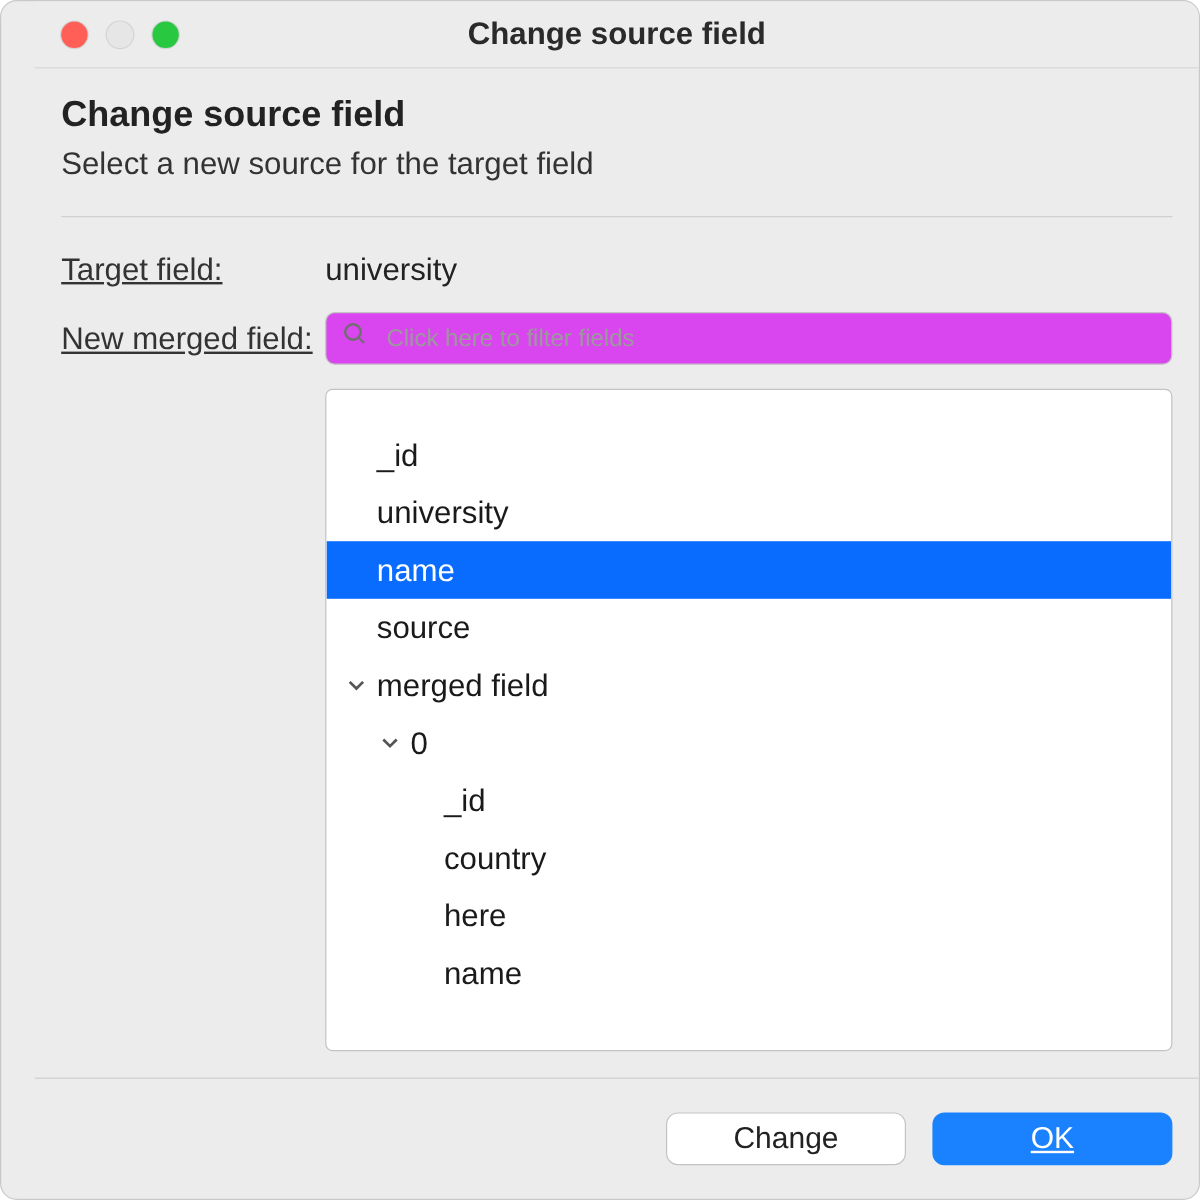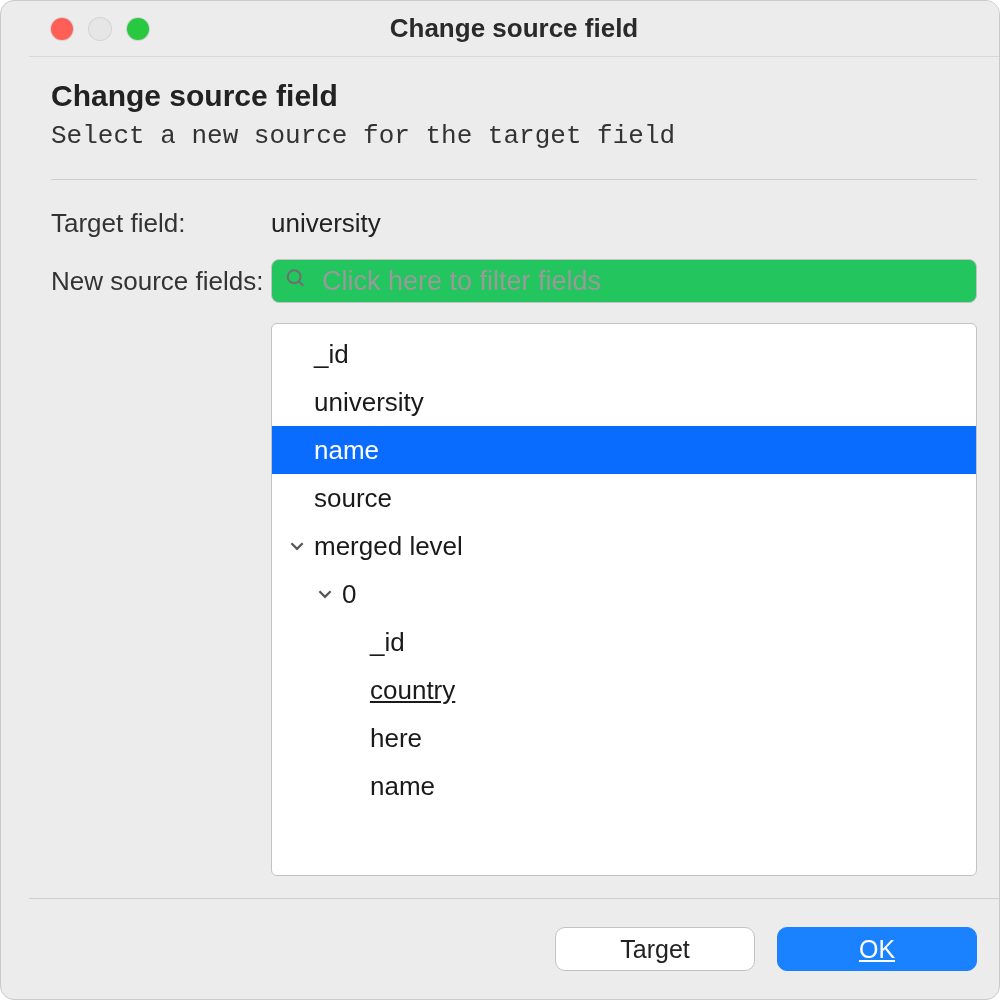--- a/index.html
+++ b/index.html
@@ -46,38 +46,38 @@
     color:#2a2a2a;
   }
   
   .content {
     flex:1;
     padding:22px 22px 0 22px;
     display:flex; flex-direction:column;
   }
   .header-block { margin-bottom:10px; }
   .header-title { font-size:30px; font-weight:700; margin:0 0 8px 0; }
-  .header-sub   { font-size:26px; color:#333; margin:0 0 18px 0;font-family:Liberation Mono, monospace; }
+  .header-sub   { font-size:26px; color:#333; margin:0 0 18px 0; }
   .hr { height:1px; background:#cfcfcf; border:none; margin:0 0 28px 0; }
 
   .row { display:flex; align-items:center; margin-bottom:20px; }
-  .label-col { width:220px; font-size:26px; color:#333; }
+  .label-col { width:220px; font-size:26px; color:#333;text-decoration:underline; }
   .value-col { flex:1; font-size:26px; color:#222; }
 
   .search-wrap {
     flex:1;
     position:relative;
   }
   .search-input {
     width:100%;
     height:44px;
     border:1px solid #c3c3c3;
     border-radius:8px;
-    background:#22c55e;
-    font-size:27px;
+    background:#d946ef;
+    font-size:20px;
     padding:0 14px 0 50px;
     color:#333;
   }
   .search-input::placeholder { color:#9a9a9a; }
   .search-icon {
     position:absolute; left:14px; top:50%; transform:translateY(-50%);
     display:inline-block;
   }
 
   
@@ -93,20 +93,21 @@
     overflow:hidden;
     position:relative;
     flex:1;
     min-height:0;
     display:flex;
   }
   .tree {
     flex:1;
     overflow-y:auto;
     padding:6px 0 6px 0;
+    margin-top:24px;
   }
   .tree::-webkit-scrollbar { width:14px; }
   .tree::-webkit-scrollbar-thumb { background:#b7b7b7; border-radius:7px; }
   .tree::-webkit-scrollbar-track { background:transparent; }
   .tree-item {
     height:48px;
     display:flex; align-items:center;
     font-size:26px;
     color:#1a1a1a;
     cursor:default;
@@ -167,21 +168,21 @@
       <p class="header-sub">Select a new source for the target field</p>
     </div>
     <hr class="hr">
 
     <div class="row">
       <div class="label-col">Target field:</div>
       <div class="value-col">university</div>
     </div>
 
     <div class="row" style="align-items:center;">
-      <div class="label-col">New source fields:</div>
+      <div class="label-col">New merged field:</div>
       <div class="search-wrap">
         <span class="search-icon">
           <svg width="22" height="22" viewBox="0 0 24 24" fill="none" stroke="#6f6f6f" stroke-width="2.2">
             <circle cx="10" cy="10" r="7"></circle>
             <line x1="20" y1="20" x2="15" y2="15"></line>
           </svg>
         </span>
         <input class="search-input" type="text" placeholder="Click here to filter fields" style="">
       </div>
     </div>
@@ -200,46 +201,46 @@
             </div>
             <div class="tree-item" style="padding-left: 42px;">
               <span class="tree-label">source</span>
             </div>
             <div class="tree-item" style="padding-left: 14px;">
               <span class="chevron" style="color: rgb(85, 85, 85);">
                 <svg width="14" height="14" viewBox="0 0 10 10">
                   <path d="M1 3 L5 7 L9 3" fill="none" stroke="currentColor" stroke-width="1.6"></path>
                 </svg>
               </span>
-              <span class="tree-label">merged level</span>
+              <span class="tree-label">merged field</span>
             </div>
             <div class="tree-item" style="padding-left: 42px;">
               <span class="chevron" style="color: rgb(85, 85, 85);">
                 <svg width="14" height="14" viewBox="0 0 10 10">
                   <path d="M1 3 L5 7 L9 3" fill="none" stroke="currentColor" stroke-width="1.6"></path>
                 </svg>
               </span>
               <span class="tree-label">0</span>
             </div>
             <div class="tree-item" style="padding-left: 98px;">
               <span class="tree-label">_id</span>
             </div>
-            <div class="tree-item" style="padding-left: 98px; text-decoration: underline;">
+            <div class="tree-item" style="padding-left: 98px;">
               <span class="tree-label">country</span>
             </div>
             <div class="tree-item" style="padding-left: 98px;">
               <span class="tree-label">here</span>
             </div>
             <div class="tree-item" style="padding-left: 98px;">
               <span class="tree-label">name</span>
             </div>
           </div>
       </div>
     </div>
 
   </div>
 
   <div class="footer">
-    <button class="btn">Target</button>
+    <button class="btn">Change</button>
     <button class="btn primary">OK</button>
   </div>
 
 </div>
 
 </body></html>

